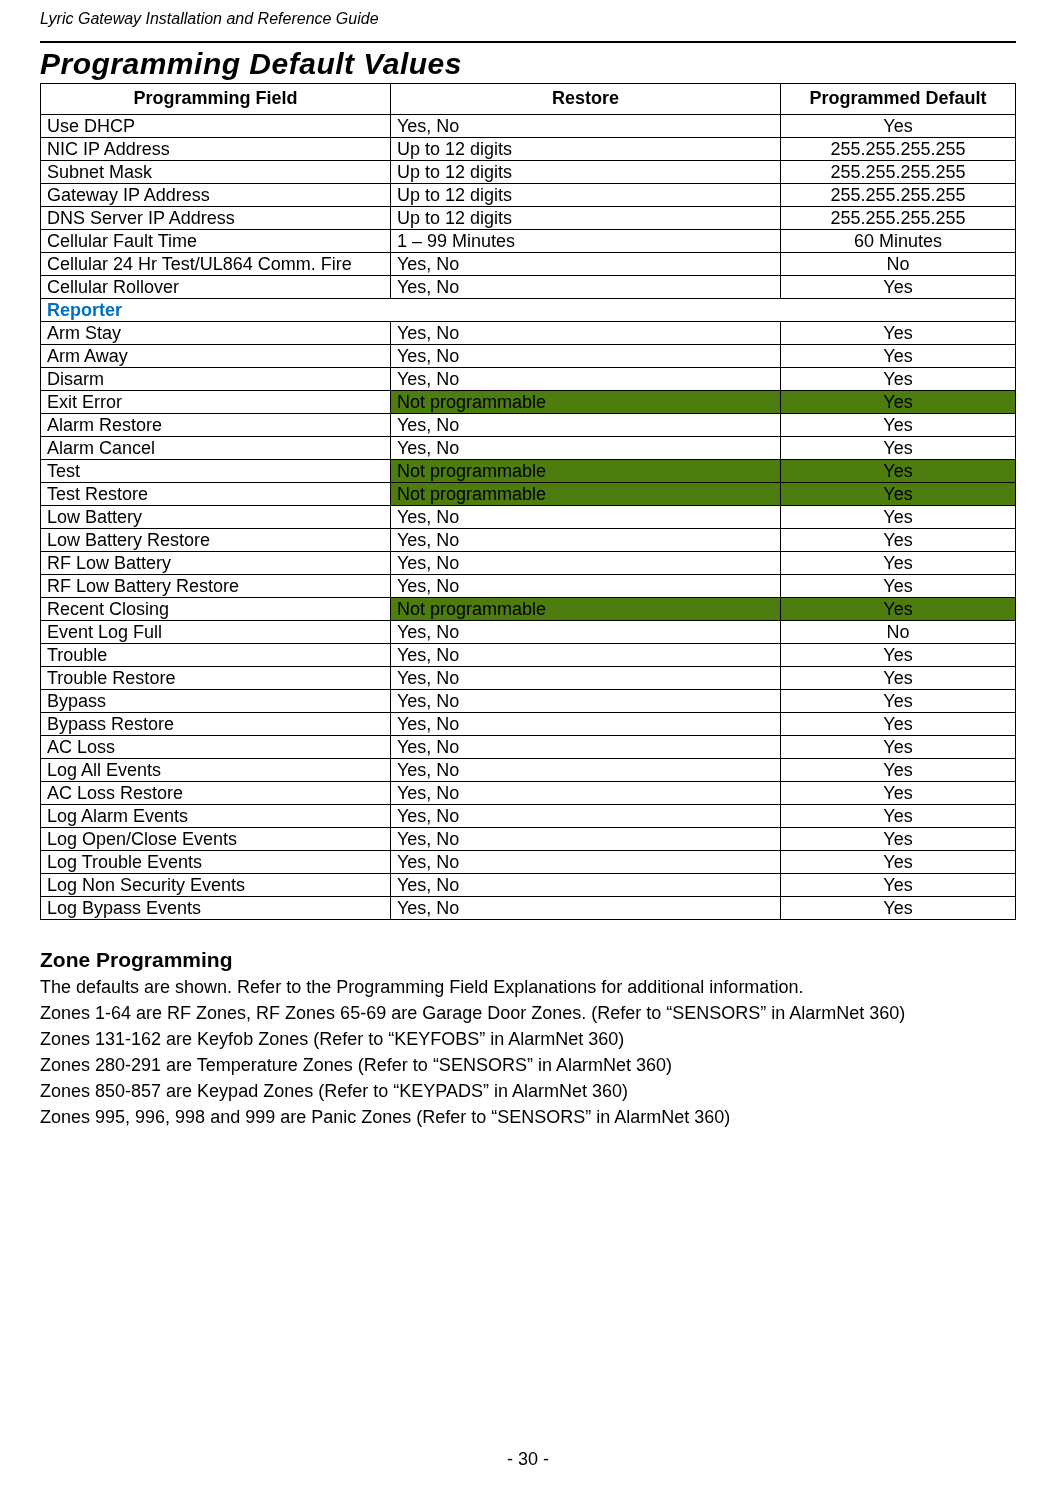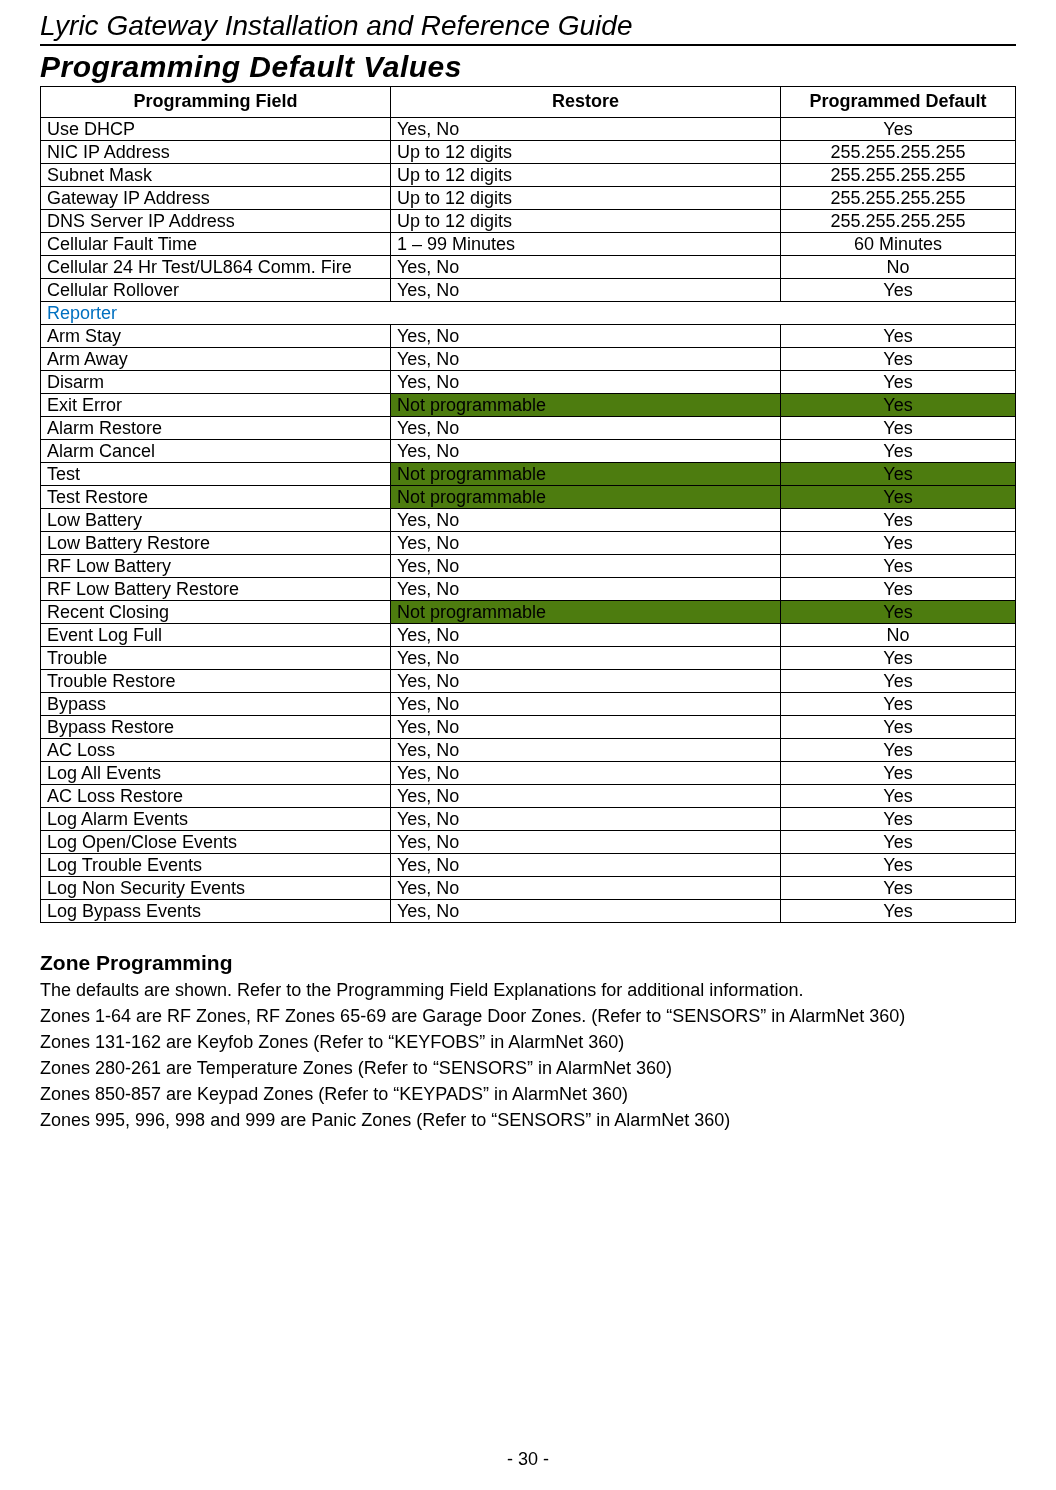--- a/index.html
+++ b/index.html
@@ -13,22 +13,22 @@
   }
   .page {
     width: 1056px;
     min-height: 1490px;
     padding: 10px 40px 30px 40px;
     box-sizing: border-box;
     position: relative;
   }
   .doc-title {
     font-style: italic;
-    font-size: 28px;
-    padding-bottom: 2px;
+    font-size: 16px;
+    padding-bottom: 13px;
     border-bottom: 2px solid #000;
     margin-bottom: 4px;
   }
   .section-title {
     font-size: 30px;
     font-weight: bold;
     font-style: italic;
     margin: 4px 0 2px 0;
     letter-spacing: 0.5px;
   }
@@ -50,21 +50,21 @@
     text-align: center;
     padding: 4px 6px;
     line-height: 20px;
   }
   col.col-field   { width: 350px; }
   col.col-options { width: 390px; }
   col.col-default { width: auto; }
   td.c-default { text-align: center; }
   tr.shaded td.opt, tr.shaded td.c-default { background: #4d7c0f; }
   td.section-row {
-    font-weight: normal;
+    font-weight: bold;
     color: #0070c0;
   }
   .zone-heading {
     font-size: 21px;
     font-weight: bold;
     margin-top: 28px;
     margin-bottom: 2px;
   }
   .zone-text {
     font-size: 18px;
@@ -275,20 +275,20 @@
           <td class="c-default">Yes</td>
         </tr>
       </tbody>
   </table>
 
   <div class="zone-heading">Zone Programming</div>
   <div class="zone-text" id="zone-lines">
       <div>The defaults are shown.  Refer to the Programming Field Explanations for additional information.</div>
       <div>Zones 1-64 are RF Zones, RF Zones 65-69 are Garage Door Zones. (Refer to “SENSORS” in AlarmNet 360)</div>
       <div>Zones 131-162 are Keyfob Zones (Refer to “KEYFOBS” in AlarmNet 360)</div>
-      <div>Zones 280-261 are Temperature Zones (Refer to “SENSORS” in AlarmNet 360)</div>
+      <div>Zones 280-291 are Temperature Zones (Refer to “SENSORS” in AlarmNet 360)</div>
       <div>Zones 850-857 are Keypad Zones (Refer to “KEYPADS” in AlarmNet 360)</div>
       <div>Zones 995, 996, 998 and 999 are Panic Zones (Refer to “SENSORS” in AlarmNet 360)</div>
     </div>
 
   <div class="page-number">- 30 -</div>
 
 </div>
 
 </body></html>

